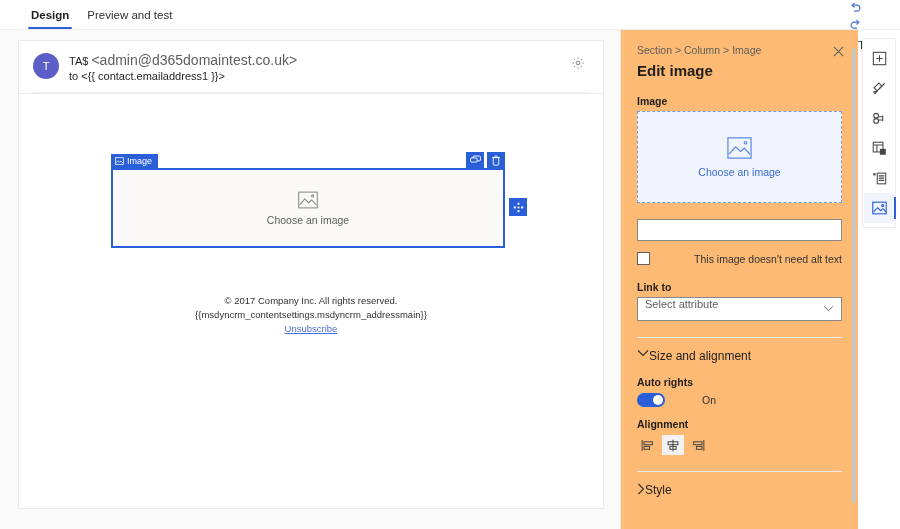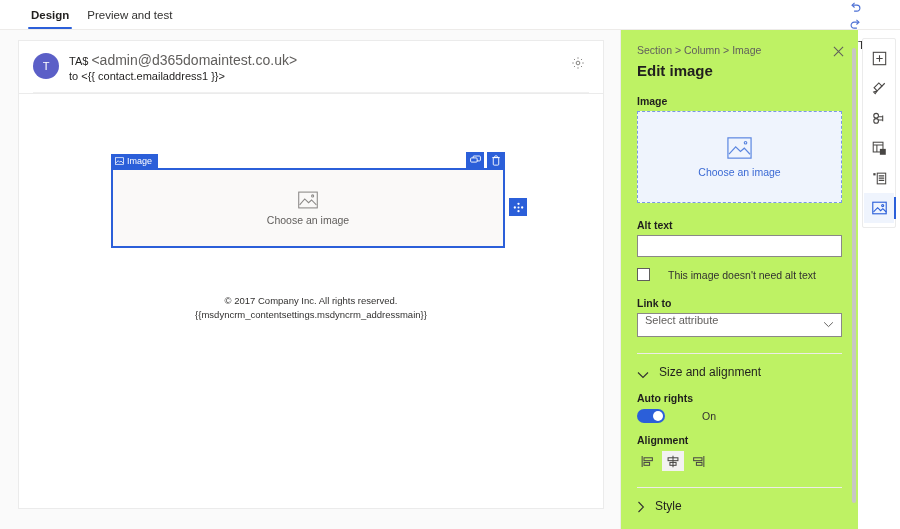--- a/index.html
+++ b/index.html
@@ -108,21 +108,21 @@
 
   .footer-txt {
     position: absolute; left: 0; right: 0; top: 200px;
     text-align: center; font-size: 9.5px; color: #323130; line-height: 14px;
   }
   .footer-txt .unsub { color: #4b6fd4; text-decoration: underline; cursor: pointer; }
 
   
   .panel {
     position: absolute; top: 30px; right: 42px; width: 238px; height: 499px;
-    background: #bef264; border-left: 1px solid #edebe9; overflow: hidden;
+    background: #fdba74; border-left: 1px solid #edebe9; overflow: hidden;
   }
   .panel-head { padding: 14px 16px 0 16px; position: relative; }
   .crumb { font-size: 10.5px; color: #605e5c; }
   .panel-title { font-size: 15px; font-weight: bold; color: #201f1e; margin-top: 6px; }
   .panel-close {
     position: absolute; right: 10px; top: 11px; width: 20px; height: 20px;
     display: flex; align-items: center; justify-content: center;
     cursor: pointer; color: #605e5c; font-size: 13px;
   }
   .panel-body { padding: 0 16px; }
@@ -132,32 +132,32 @@
     display: flex; flex-direction: column; align-items: center;
     justify-content: center; gap: 7px; cursor: pointer;
   }
   .dropzone .dz-cap { font-size: 10.5px; color: #3b6ad4; }
   .sec-gap { height: 16px; }
   .txtinput {
     width: 100%; height: 22px; border: 1px solid #8a8886; background: #fff;
     font-size: 11px; padding: 0 6px; font-family: "Liberation Sans", sans-serif;
     color: #201f1e; outline: none;
   }
-  .chkrow { display: flex; align-items: center; gap: 18px; margin-top: 11px; cursor: pointer; }
+  .chkrow { display: flex; align-items: center; gap: 7px; margin-top: 11px; cursor: pointer; justify-content: space-between; }
   .chkbox { width: 13px; height: 13px; border: 1px solid #605e5c; background: #fff; flex: 0 0 auto; }
   .chkrow .lbl { font-size: 10.5px; color: #323130; }
   .selectbox {
     width: 100%; height: 24px; border: 1px solid #8a8886; background: #fff;
     display: flex; align-items: flex-start; padding: 0 7px; cursor: pointer;
   }
   .selectbox .val { font-size: 11px; color: #605e5c; }
   .selectbox .chev { margin-left: auto; color: #605e5c; }
   .panel-div { height: 1px; background: #edebe9; margin: 16px 0 0 0; }
   .acc-head {
-    display: flex; align-items: flex-end; gap: 10px; padding: 11px 0 0 0; cursor: pointer;
+    display: flex; align-items: flex-start; padding: 11px 0 0 0; cursor: pointer;
   }
   .acc-head .atitle { font-size: 12px; color: #201f1e; }
   .acc-head .achev { color: #323130; display: flex; align-items: center; }
   .toggle-row { display: flex; align-items: center; gap: 8px; margin-top: 5px; }
   .toggle {
     width: 28px; height: 14px; border-radius: 7px; background: #2b5fd9;
     position: relative; cursor: pointer; flex: 0 0 auto;
   }
   .toggle .knob {
     position: absolute; right: 2px; top: 2px; width: 10px; height: 10px;
@@ -300,20 +300,23 @@
               <circle cx="2" cy="6" r="1.25"></circle>
               <circle cx="10" cy="6" r="1.25"></circle>
               <circle cx="6" cy="6" r="1.15"></circle>
             </svg>
           </div>
         </div>
 
         <div class="footer-txt">
           <div>© 2017 Company Inc. All rights reserved.</div>
           <div>{{msdyncrm_contentsettings.msdyncrm_addressmain}}</div>
+          <div>
+            <span class="unsub">Unsubscribe</span>
+          </div>
         </div>
 
       </div>
     </div>
   </div>
 
   <div class="panel">
     <div class="panel-head">
       <div class="crumb">Section &gt; Column &gt; Image</div>
       <div class="panel-title">Edit image</div>
@@ -330,21 +333,20 @@
       <div class="dropzone">
         <svg width="25" height="22" viewBox="0 0 26 23" fill="none" stroke="#5b86e0" stroke-width="1.25">
           <rect x="0.9" y="0.9" width="24.2" height="21.2"></rect>
           <circle cx="19.3" cy="6" r="1.3"></circle>
           <path d="M2 18 9 10.2l5 5 4-3.5 6 6.3"></path>
         </svg>
         <div class="dz-cap">Choose an image</div>
       </div>
 
       <div class="sec-gap"></div>
-      <div class="fld-label">Alt text</div>
       <input class="txtinput" type="text" value="" style="">
 
       <div class="chkrow">
         <span class="chkbox"></span>
         <span class="lbl">This image doesn't need alt text</span>
       </div>
 
       <div class="sec-gap"></div>
       <div class="fld-label">Link to</div>
       <div class="selectbox">

